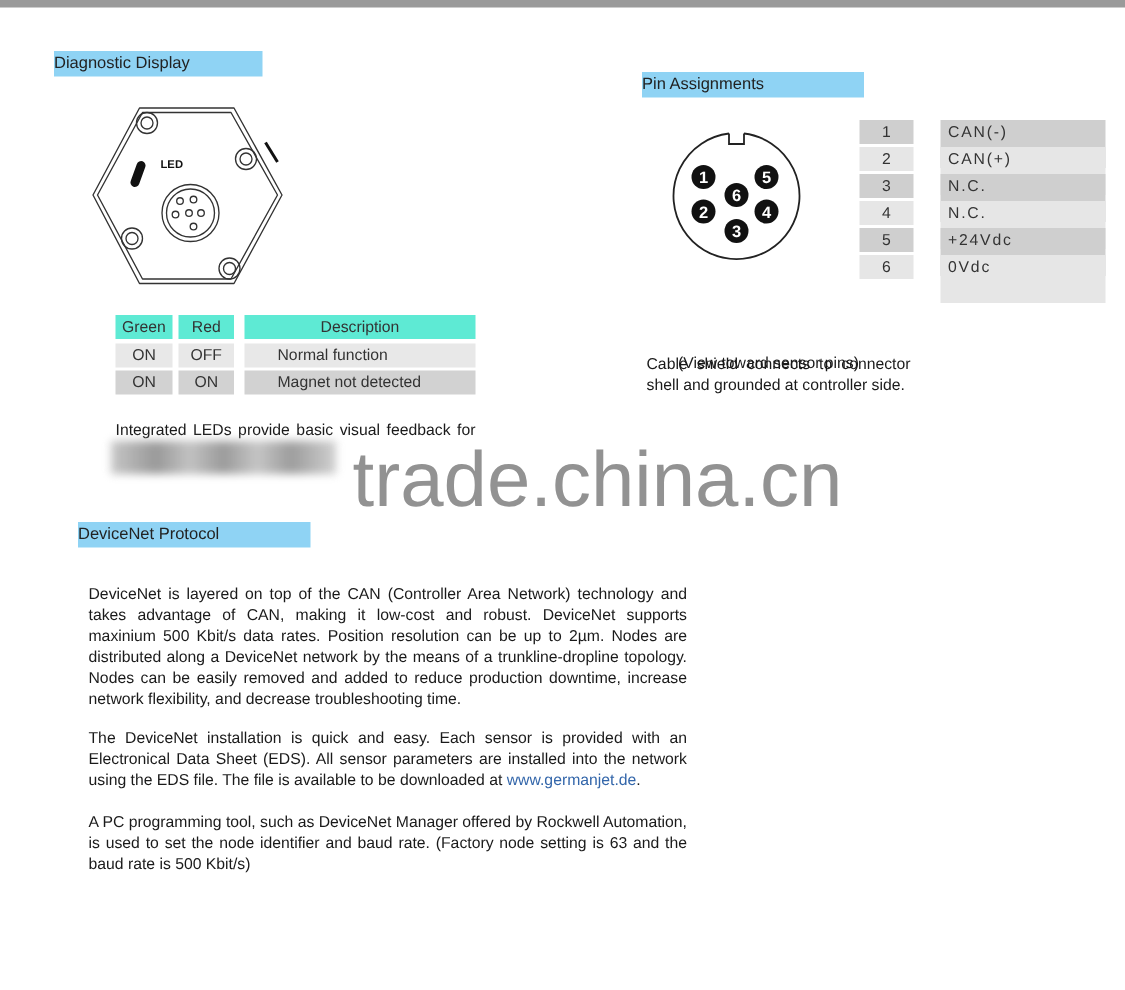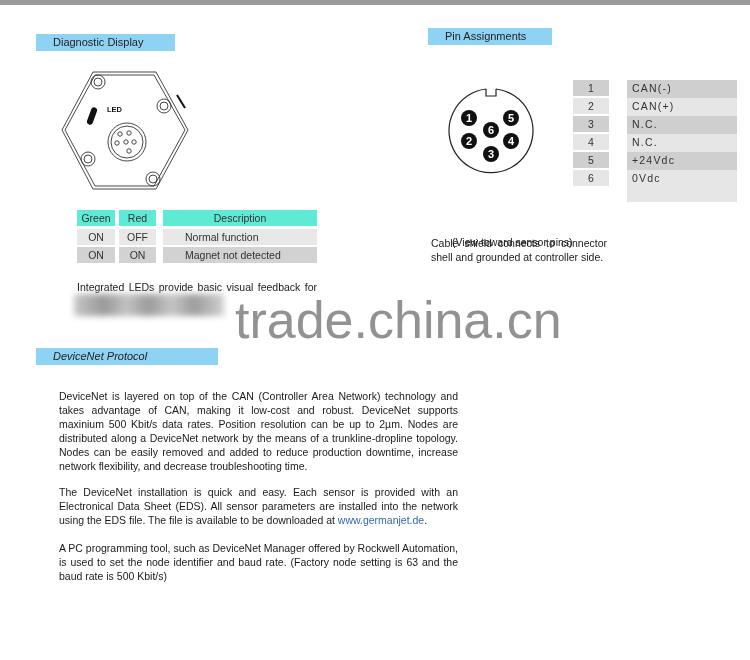--- a/index.html
+++ b/index.html
@@ -3,21 +3,21 @@
 <meta charset="utf-8">
 <style>
   * { box-sizing: border-box; margin: 0; padding: 0; }
   html, body { width: 750px; height: 660px; background: #ffffff; overflow: hidden; }
   body { position: relative; font-family: "Liberation Sans", sans-serif; color: #1a1a1a; }
 
   .top-bar { position: absolute; left: 0; top: 0; width: 750px; height: 5px; background: #9a9a9a; }
 
   .section-label {
     position: absolute; height: 17px; background: #8fd3f4;
-    font-size: 11px; line-height: 17px; color: #222; padding-left: 17px;
+    font-size: 11px; line-height: 17px; color: #222; 
   }
 
   
   .device { position: absolute; left: 60px; top: 68px; width: 130px; height: 125px; }
 
   
   .led-table { position: absolute; left: 77px; top: 210px; }
   .led-row { position: absolute; height: 16px; font-size: 10.5px; line-height: 16px; }
   .cell { position: absolute; top: 0; height: 16px; text-align: center; color: #333; }
   .hdr .cell { background: #5eead4; }
@@ -113,21 +113,21 @@
     <div class="cell" style="left:42px; width:37px;">ON</div>
     <div class="cell desc" style="left:86px; width:154px;">Magnet not detected</div>
   </div>
 </div>
 
 <div class="led-intro">Integrated LEDs provide basic visual feedback for</div>
 <div class="blur-strip"></div>
 
 <div class="watermark">trade.china.cn</div>
 
-<div class="section-label" style="left:428px; top:28px; width:124px;">Pin Assignments</div>
+<div class="section-label" style="left:428px; top:48px; width:148px;">Pin Assignments</div>
 
 <svg class="connector" viewBox="0 0 90 90">
   <path d="M40,3 A42,42 0 1,0 50,3" fill="none" stroke="#222" stroke-width="1.2"></path>
   <path d="M40,3 L40,10 L50,10 L50,3" fill="none" stroke="#222" stroke-width="1.2"></path>
   <g font-family="Liberation Sans, sans-serif" font-weight="bold" font-size="11" text-anchor="middle" fill="#fff">
     <circle cx="23" cy="32" r="8" fill="#111"></circle>
       <text x="23" y="36">1</text>
     <circle cx="23" cy="55" r="8" fill="#111"></circle>
       <text x="23" y="59">2</text>
     <circle cx="45" cy="68" r="8" fill="#111"></circle>
@@ -164,19 +164,19 @@
   </div>
   <div class="pin-row even" style="top:90px;">
     <div class="pin-num">6</div>
     <div class="pin-sig">0Vdc</div>
   </div>
 </div>
 
 <div class="pin-caption">(View toward sensor pins)</div>
 <div class="pin-note">Cable shield connects to connector shell and grounded at controller side.</div>
 
-<div class="section-label" style="left:36px; top:348px; width:182px;font-style:italic;">DeviceNet Protocol</div>
+<div class="section-label" style="left:52px; top:348px; width:155px;">DeviceNet Protocol</div>
 
 <p class="proto-text" style="top:389px;">DeviceNet is layered on top of the CAN (Controller Area Network) technology and takes advantage of CAN, making it low-cost and robust.  DeviceNet supports maxinium 500 Kbit/s data rates. Position resolution can be up to 2µm. Nodes are distributed along a DeviceNet network by the means of a trunkline-dropline topology. Nodes can be easily removed and added to reduce production downtime, increase network flexibility, and decrease troubleshooting time.</p>
 
 <p class="proto-text" style="top:485px;"><span>The DeviceNet installation is quick and easy. Each sensor is provided with an Electronical Data Sheet (EDS). All sensor parameters are installed into the network using the EDS file. The file is available to be downloaded at </span><a>www.germanjet.de</a><span>.</span></p>
 
 <p class="proto-text" style="top:541px;">A PC programming tool, such as DeviceNet Manager offered by Rockwell Automation, is used to set the node identifier and baud rate. (Factory node setting is 63 and the baud rate is 500 Kbit/s)</p>
 
 </body></html>

